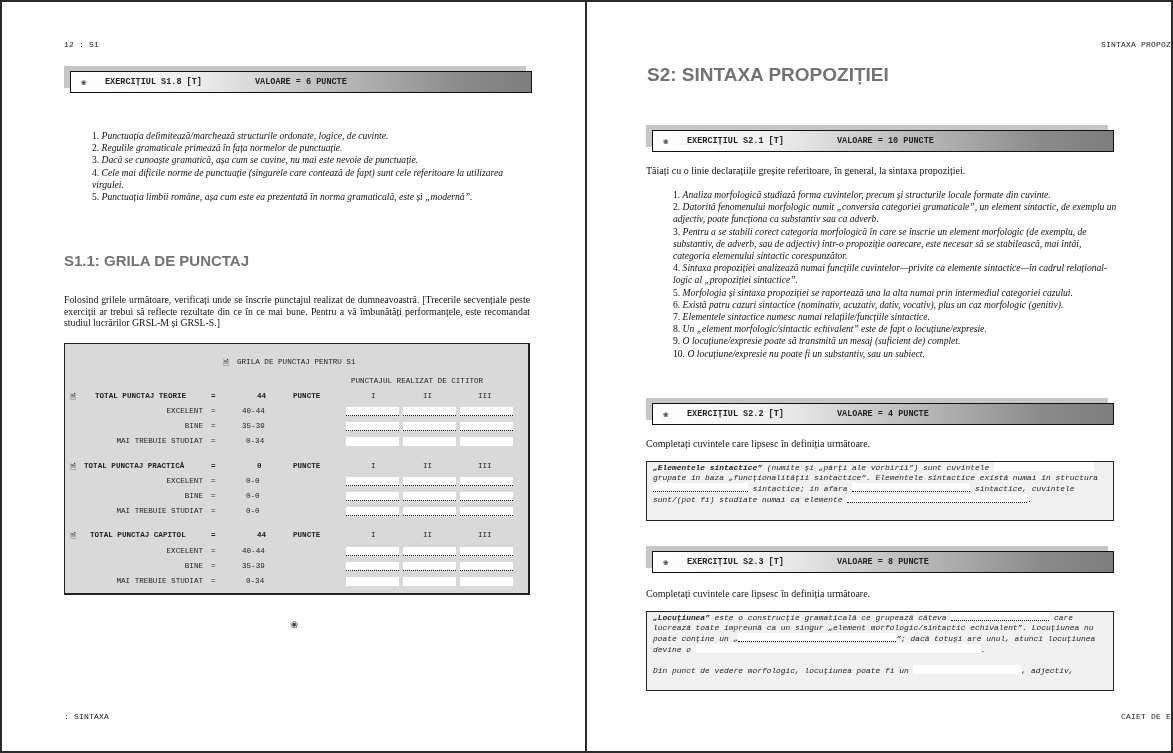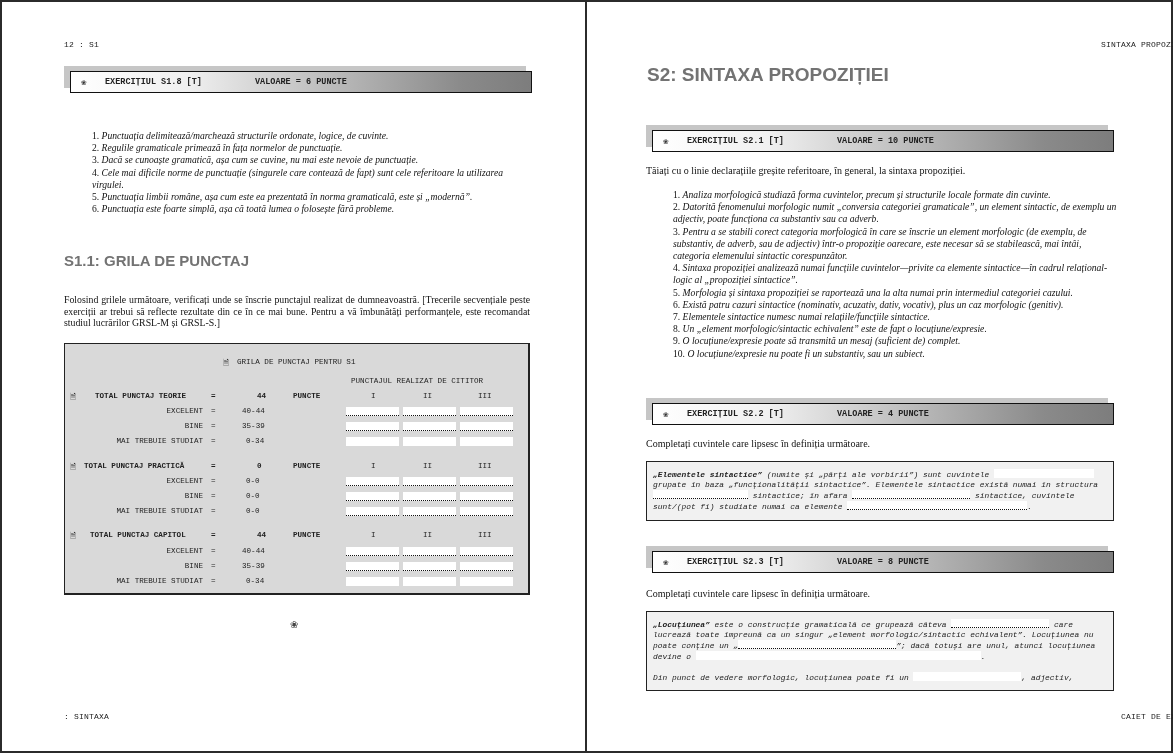--- a/index.html
+++ b/index.html
@@ -34,21 +34,21 @@
   .ol .txt { font-style: italic; }
 
   .section-title { position: absolute; font-family: "Liberation Sans", sans-serif; font-weight: bold; color: #737373; }
 
   .grid-box { position: absolute; left: 62px; top: 341px; width: 466px; height: 252px; background: #d9d9d9; border: 1px solid #222; border-right-width: 2px; border-bottom-width: 2px; font-family: "Liberation Mono", monospace; font-size: 7.6px; color: #222; }
   .grid-box .abs { position: absolute; white-space: pre; }
   .grid-box .b { font-weight: bold; }
   .cell { position: absolute; width: 53px; height: 9px; background: #fff; }
   .cell.dotted { border-bottom: 1.5px dotted #111; }
 
-  .fill-box { position: absolute; background: #f1f1f1; border: 1.5px solid #222; font-family: "Liberation Mono", monospace; font-style: italic; font-size: 7.9px; line-height: 10px; color: #222; padding: 7px 6px; }
+  .fill-box { position: absolute; background: #f1f1f1; border: 1.5px solid #222; font-family: "Liberation Mono", monospace; font-style: italic; font-size: 7.9px; line-height: 10px; color: #222; padding: 0 6px; }
   .fill-box b { font-weight: bold; }
   .blank { display: inline-block; background: #fff; height: 9px; vertical-align: -1px; }
   .blank.dot { border-bottom: 1.5px dotted #111; }
 
   .bottom-icon { position: absolute; font-size: 10px; color: #444; }
 </style>
 </head>
 <body>
 
 <div class="frame-top"></div>
@@ -70,21 +70,20 @@
   </div>
 
   <div class="para" style="left:62px; top:105px; width:470px;"></div>
 
   <div class="ol" style="left:90px; top:128px; width:440px;">
     <span class="li"><span class="num">1.</span> <span class="txt">Punctuația delimitează/marchează structurile ordonate, logice, de cuvinte.</span></span>
     <span class="li"><span class="num">2.</span> <span class="txt">Regulile gramaticale primează în fața normelor de punctuație.</span></span>
     <span class="li"><span class="num">3.</span> <span class="txt">Dacă se cunoaște gramatică, așa cum se cuvine, nu mai este nevoie de punctuație.</span></span>
     <span class="li"><span class="num">4.</span> <span class="txt">Cele mai dificile norme de punctuație (singurele care contează de fapt) sunt cele referitoare la utilizarea virgulei.</span></span>
     <span class="li"><span class="num">5.</span> <span class="txt">Punctuația limbii române, așa cum este ea prezentată în norma gramaticală, este și „modernă”.</span></span>
-    <span class="li"><span class="num">6.</span> <span class="txt">Punctuația este foarte simplă, așa că toată lumea o folosește fără probleme.</span></span>
   </div>
 
   <div class="section-title" style="left:62px; top:250px; font-size:15px;">S1.1: GRILA DE PUNCTAJ</div>
 
   <div class="para justify" style="left:62px; top:292px; width:466px; font-size:9.8px; line-height:11.5px;">Folosind grilele următoare, verificați unde se înscrie punctajul realizat de dumneavoastră. [Trecerile secvențiale peste exerciții ar trebui să reflecte rezultate din ce în ce mai bune. Pentru a vă îmbunătăți performanțele, este recomandat studiul lucrărilor GRSL-M și GRSL-S.]</div>
 
   <div class="grid-box">
     <span class="abs" style="left:158px; top:13px;">🗎</span>
     <span class="abs" style="left:172px; top:14px;">GRILA DE PUNCTAJ PENTRU S1</span>
     <span class="abs" style="left:286px; top:33px;">PUNCTAJUL REALIZAT DE CITITOR</span>

